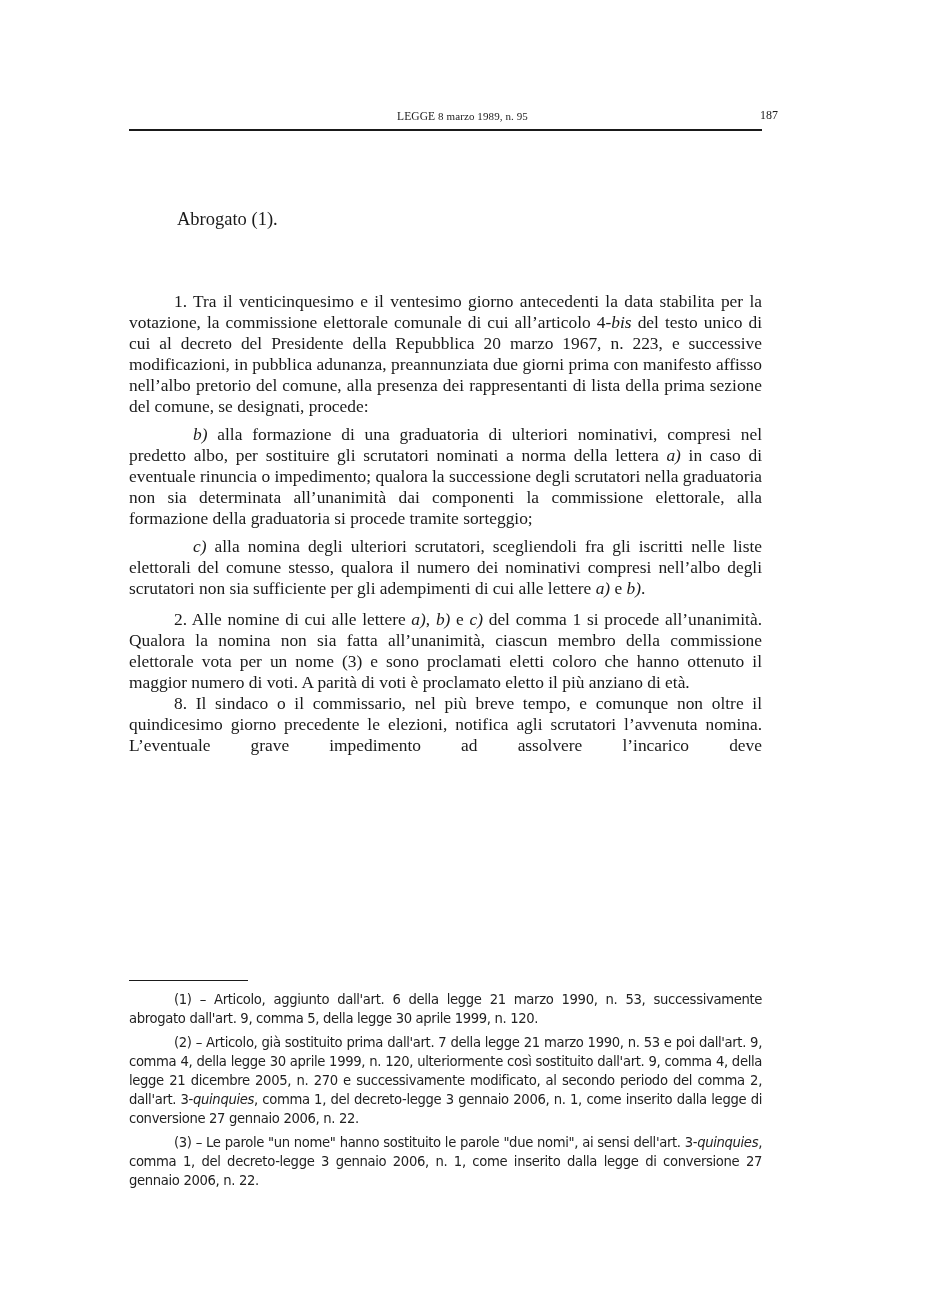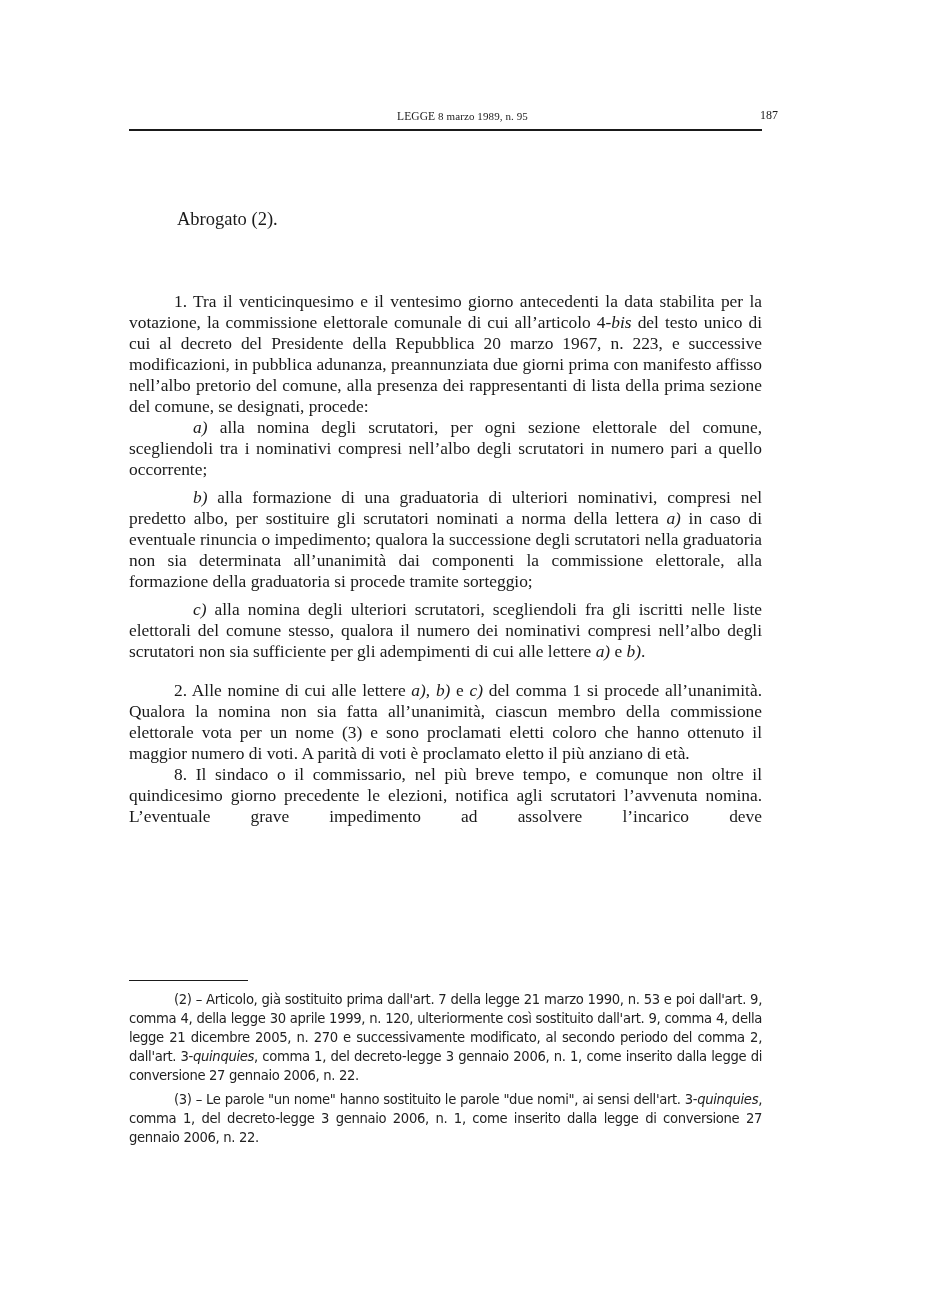--- a/index.html
+++ b/index.html
@@ -20,21 +20,21 @@
   .art5 { top: 172px; }
   .art6 { top: 266px; }
 
   .abrogato { position: absolute; left: 177px; top: 209px; font-size: 18.5px; }
 
   .body-text { position: absolute; left: 129px; width: 633px; font-size: 17.4px;
                line-height: 21px; text-align: justify; }
   .body-text p { margin: 0; text-indent: 45px; }
   .body-text p.sub { text-indent: 64px; }
   .body-text p.gap { margin-top: 7px; }
-  .body-text p.gap3 { margin-top: 18px; }
+  .body-text p.gap3 { margin-top: 10px; }
   .body-text p.last { text-align-last: left; }
   i { font-style: italic; }
 
   .foot-rule { position: absolute; left: 129px; width: 119px; top: 980px; height: 0;
                border-top: 1.8px solid #1a1a1a; }
   .footnotes { position: absolute; left: 129px; width: 633px; top: 990px;
                font-size: 13.2px; line-height: 19px; text-align: justify;
                font-family: "DejaVu Sans", "Liberation Sans", sans-serif; letter-spacing: -0.35px;
                color: #222; }
   .footnotes p { margin: 0 0 5px 0; text-indent: 45px; }
@@ -46,37 +46,37 @@
 
   <div class="running-head">
     <div class="running-title">
       <span class="law">LEGGE</span>
       <span>8 marzo 1989, n. 95</span>
     </div>
     <div class="page-number">187</div>
   </div>
   <div class="head-rule"></div>
 
-  <div class="abrogato">Abrogato (2).</div>
+  <div class="abrogato">Abrogato (1).</div>
 
 
   <div class="body-text" style="top:291px;">
     <p><span>1. Tra il venticinquesimo e il ventesimo giorno antecedenti la data stabilita per la votazione, la commissione elettorale comunale di cui all’articolo 4-</span><i>bis</i><span> del testo unico di cui al decreto del Presidente della Repubblica 20 marzo 1967, n. 223, e successive modificazioni, in pubblica adunanza, preannunziata due giorni prima con manifesto affisso nell’albo pretorio del comune, alla presenza dei rappresentanti di lista della prima sezione del comune, se designati, procede:</span></p>
 
-    <p class="sub"><i>a)</i><span> alla nomina degli scrutatori, per ogni sezione elettorale del comune, scegliendoli tra i nominativi compresi nell’albo degli scrutatori in numero pari a quello occorrente;</span></p>
 
     <p class="sub gap"><i>b)</i><span> alla formazione di una graduatoria di ulteriori nominativi, compresi nel predetto albo, per sostituire gli scrutatori nominati a norma della lettera </span><i>a)</i><span> in caso di eventuale rinuncia o impedimento; qualora la successione degli scrutatori nella graduatoria non sia determinata all’unanimità dai componenti la commissione elettorale, alla formazione della graduatoria si procede tramite sorteggio;</span></p>
 
     <p class="sub gap"><i>c)</i><span> alla nomina degli ulteriori scrutatori, scegliendoli fra gli iscritti nelle liste elettorali del comune stesso, qualora il numero dei nominativi compresi nell’albo degli scrutatori non sia sufficiente per gli adempimenti di cui alle lettere </span><i>a)</i><span> e </span><i>b)</i><span>.</span></p>
 
     <p class="gap3"><span>2. Alle nomine di cui alle lettere </span><i>a)</i><span>, </span><i>b)</i><span> e </span><i>c)</i><span> del comma 1 si procede all’unanimità. Qualora la nomina non sia fatta all’unanimità, ciascun membro della commissione elettorale vota per un nome (3) e sono proclamati eletti coloro che hanno ottenuto il maggior numero di voti. A parità di voti è proclamato eletto il più anziano di età.</span></p>
 
     <p class="last" style="text-align-last: justify;">8. Il sindaco o il commissario, nel più breve tempo, e comunque non oltre il quindicesimo giorno precedente le elezioni, notifica agli scrutatori l’avvenuta nomina. L’eventuale grave impedimento ad assolvere l’incarico deve</p>
   </div>
 
   <div class="foot-rule"></div>
 
   <div class="footnotes">
+    <p>(1) – Articolo, aggiunto dall'art. 6 della legge 21 marzo 1990, n. 53, successivamente abrogato dall'art. 9, comma 5, della legge 30 aprile 1999, n. 120.</p>
     <p><span>(2) – Articolo, già sostituito prima dall'art. 7 della legge 21 marzo 1990, n. 53 e poi dall'art. 9, comma 4, della legge 30 aprile 1999, n. 120, ulteriormente così sostituito dall'art. 9, comma 4, della legge 21 dicembre 2005, n. 270 e successivamente modificato, al secondo periodo del comma 2, dall'art. 3-</span><i>quinquies</i><span>, comma 1, del decreto-legge 3 gennaio 2006, n. 1, come inserito dalla legge di conversione 27 gennaio 2006, n. 22.</span></p>
     <p><span>(3) – Le parole "un nome" hanno sostituito le parole "due nomi", ai sensi dell'art. 3-</span><i>quinquies</i><span>, comma 1, del decreto-legge 3 gennaio 2006, n. 1, come inserito dalla legge di conversione 27 gennaio 2006, n. 22.</span></p>
   </div>
 
 </div>
 
 </body></html>

